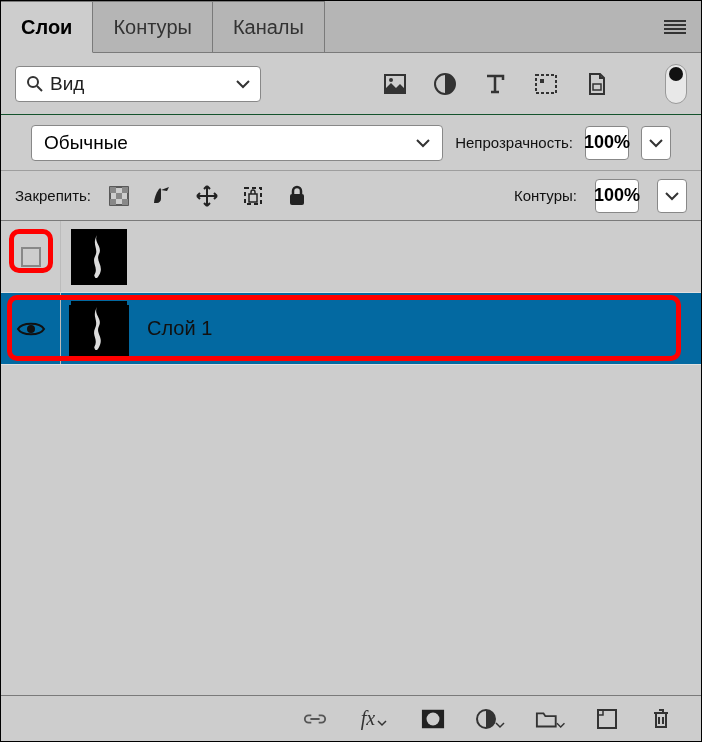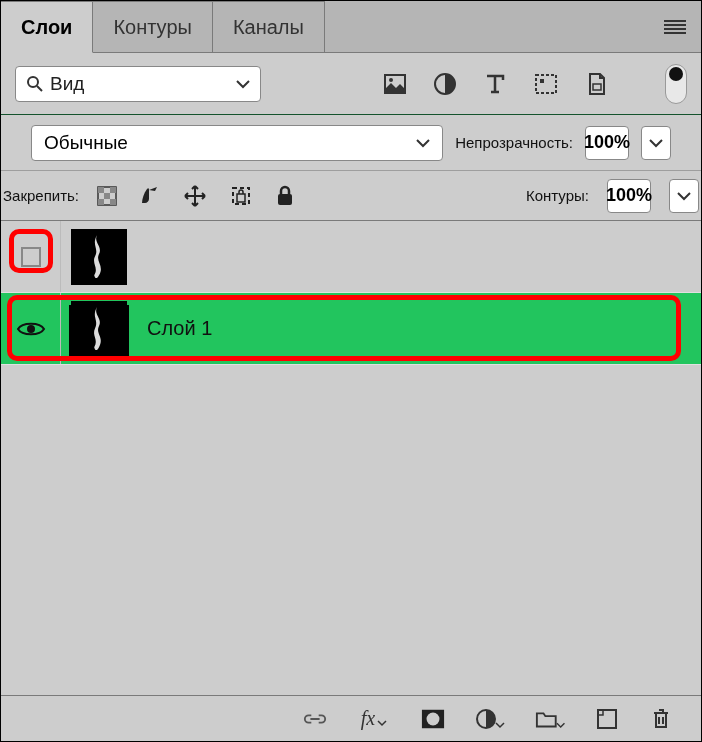--- a/index.html
+++ b/index.html
@@ -19,25 +19,25 @@
   .spacer { flex: 1; }
   .icon-row { display: flex; gap: 28px; align-items: center; }
   .toggle { width: 22px; height: 40px; border-radius: 11px; background: #e8e8e8; border: 1px solid #999; display: flex; flex-direction: column; align-items: center; padding: 2px; cursor: pointer; }
   .toggle .knob { width: 14px; height: 14px; border-radius: 50%; background: #111; }
   .row2 { display: flex; align-items: center; height: 56px; padding: 0 30px; gap: 12px; border-bottom: 1px solid #9e9e9e; }
   .blend-select { flex: 1; height: 36px; background: #fff; border: 1px solid #888; border-radius: 4px; display: flex; align-items: center; padding: 0 12px; font-size: 19px; cursor: pointer; }
   .blend-select .chev { margin-left: auto; }
   .label { font-size: 15px; color: #111; white-space: nowrap; }
   .pct-input { width: 44px; height: 34px; background: #fff; border: 1px solid #888; border-radius: 4px; display: flex; align-items: center; justify-content: center; font-size: 18px; font-weight: bold; }
   .chev-btn { width: 30px; height: 34px; background: #fff; border: 1px solid #888; border-radius: 4px; display: flex; align-items: center; justify-content: center; cursor: pointer; }
-  .row3 { display: flex; align-items: center; height: 50px; padding: 0 2px; gap: 18px; border-bottom: 1px solid #7a7a7a; }
+  .row3 { display: flex; align-items: center; height: 50px; padding: 0 14px; gap: 18px; border-bottom: 1px solid #7a7a7a; }
   .lock-icons { display: flex; gap: 22px; align-items: center; }
   .layers-list { background: #cdcdcd; }
   .layer-row { display: flex; align-items: center; height: 72px; border-bottom: 1px solid #e0e0e0; padding: 0; position: relative; }
-  .layer-row.selected { background: #22c55e; text-align: right; }
+  .layer-row.selected { background: #0369a1; text-align: right; }
   .eye-cell { width: 60px; display: flex; align-items: center; justify-content: center; height: 100%; border-right: 1px solid #bbb; }
   .thumb { width: 56px; height: 56px; background: #000; margin-left: 10px; position: relative; display: flex; align-items: center; justify-content: center; }
   .thumb svg { width: 40px; height: 48px; }
   .layer-name { margin-left: 20px; font-size: 20px; color: #111; }
   .lock-indicator { margin-left: auto; margin-right: 24px; }
   .highlight1 { position: absolute; border: 5px solid #ff0000; border-radius: 10px; pointer-events: none; }
   .footer { position: absolute; bottom: 0; left: 0; right: 0; height: 46px; border-top: 1px solid #7a7a7a; display: flex; align-items: center; justify-content: flex-end; gap: 30px; padding: 0 28px; background: #cdcdcd; }
   .ficon { width: 24px; height: 24px; display: flex; align-items: center; justify-content: center; color: #333; cursor: pointer; }
   .sel-brackets { position: absolute; left: 6px; top: 4px; right: 6px; bottom: 4px; }
   .sel-brackets::before, .sel-brackets::after { content: ''; position: absolute; width: 4px; height: 48px; border-top: 2px solid #000; border-bottom: 2px solid #000; }

